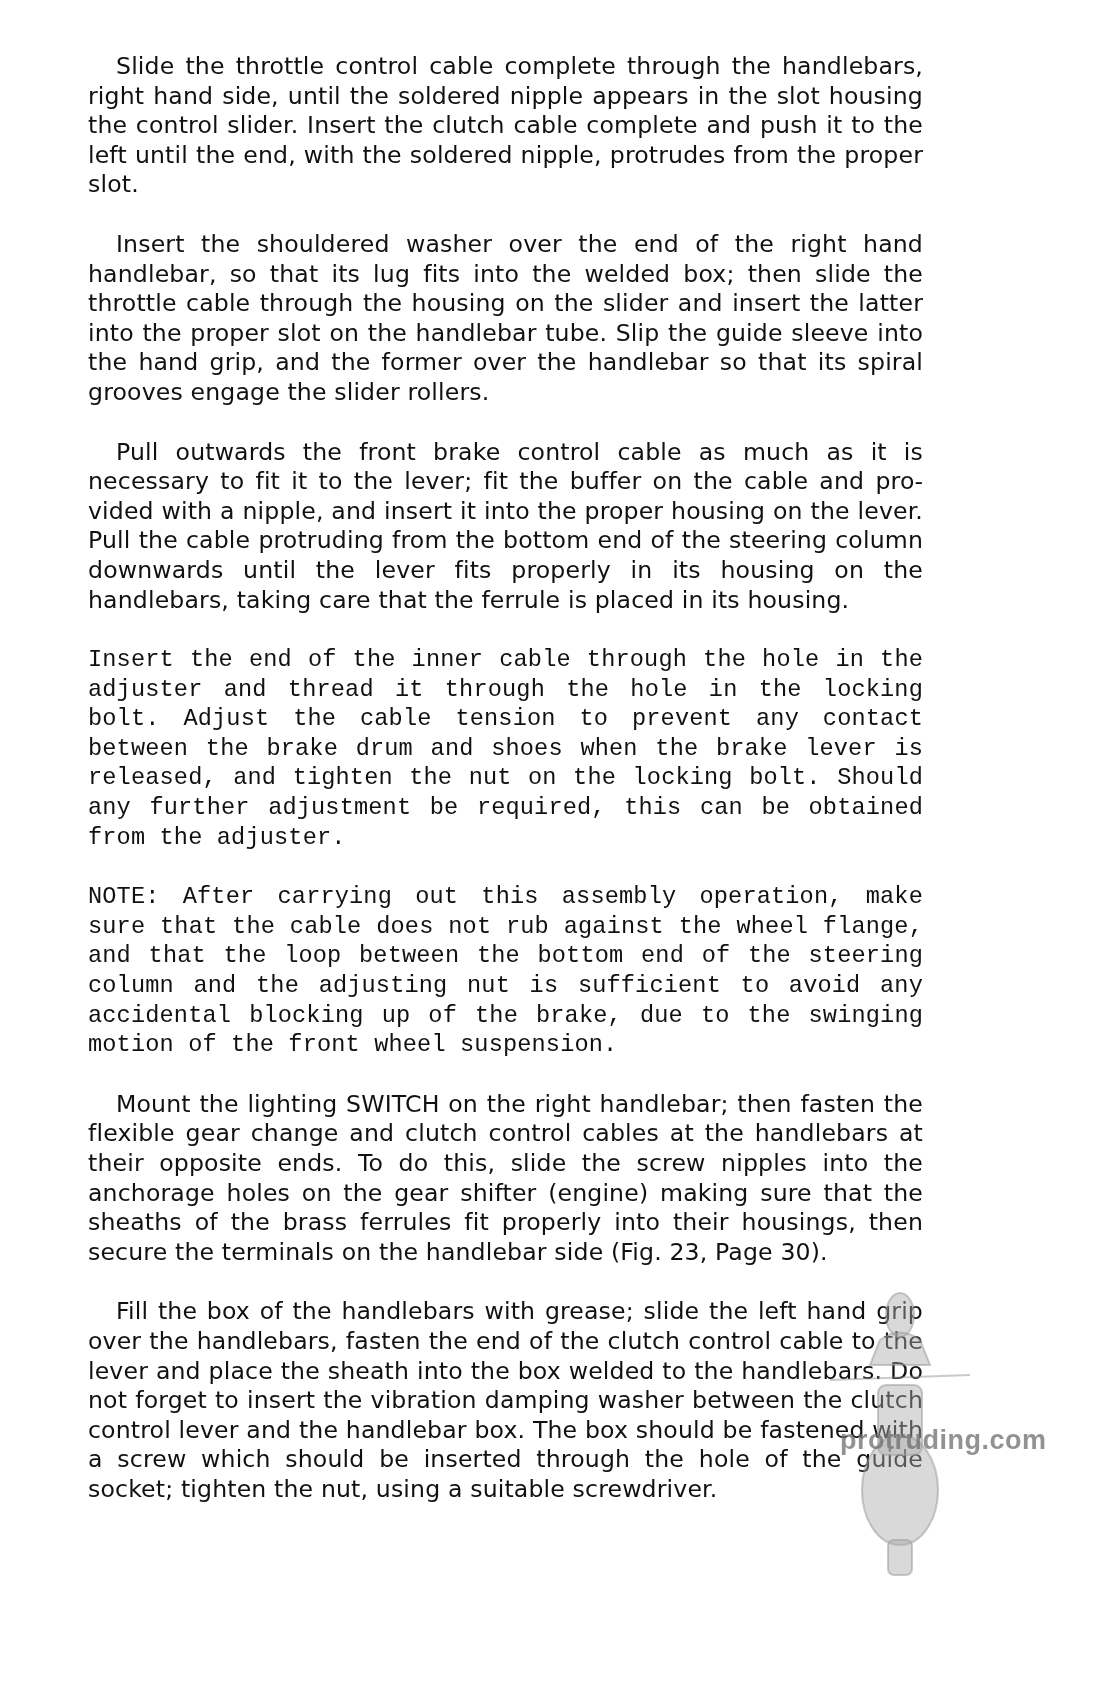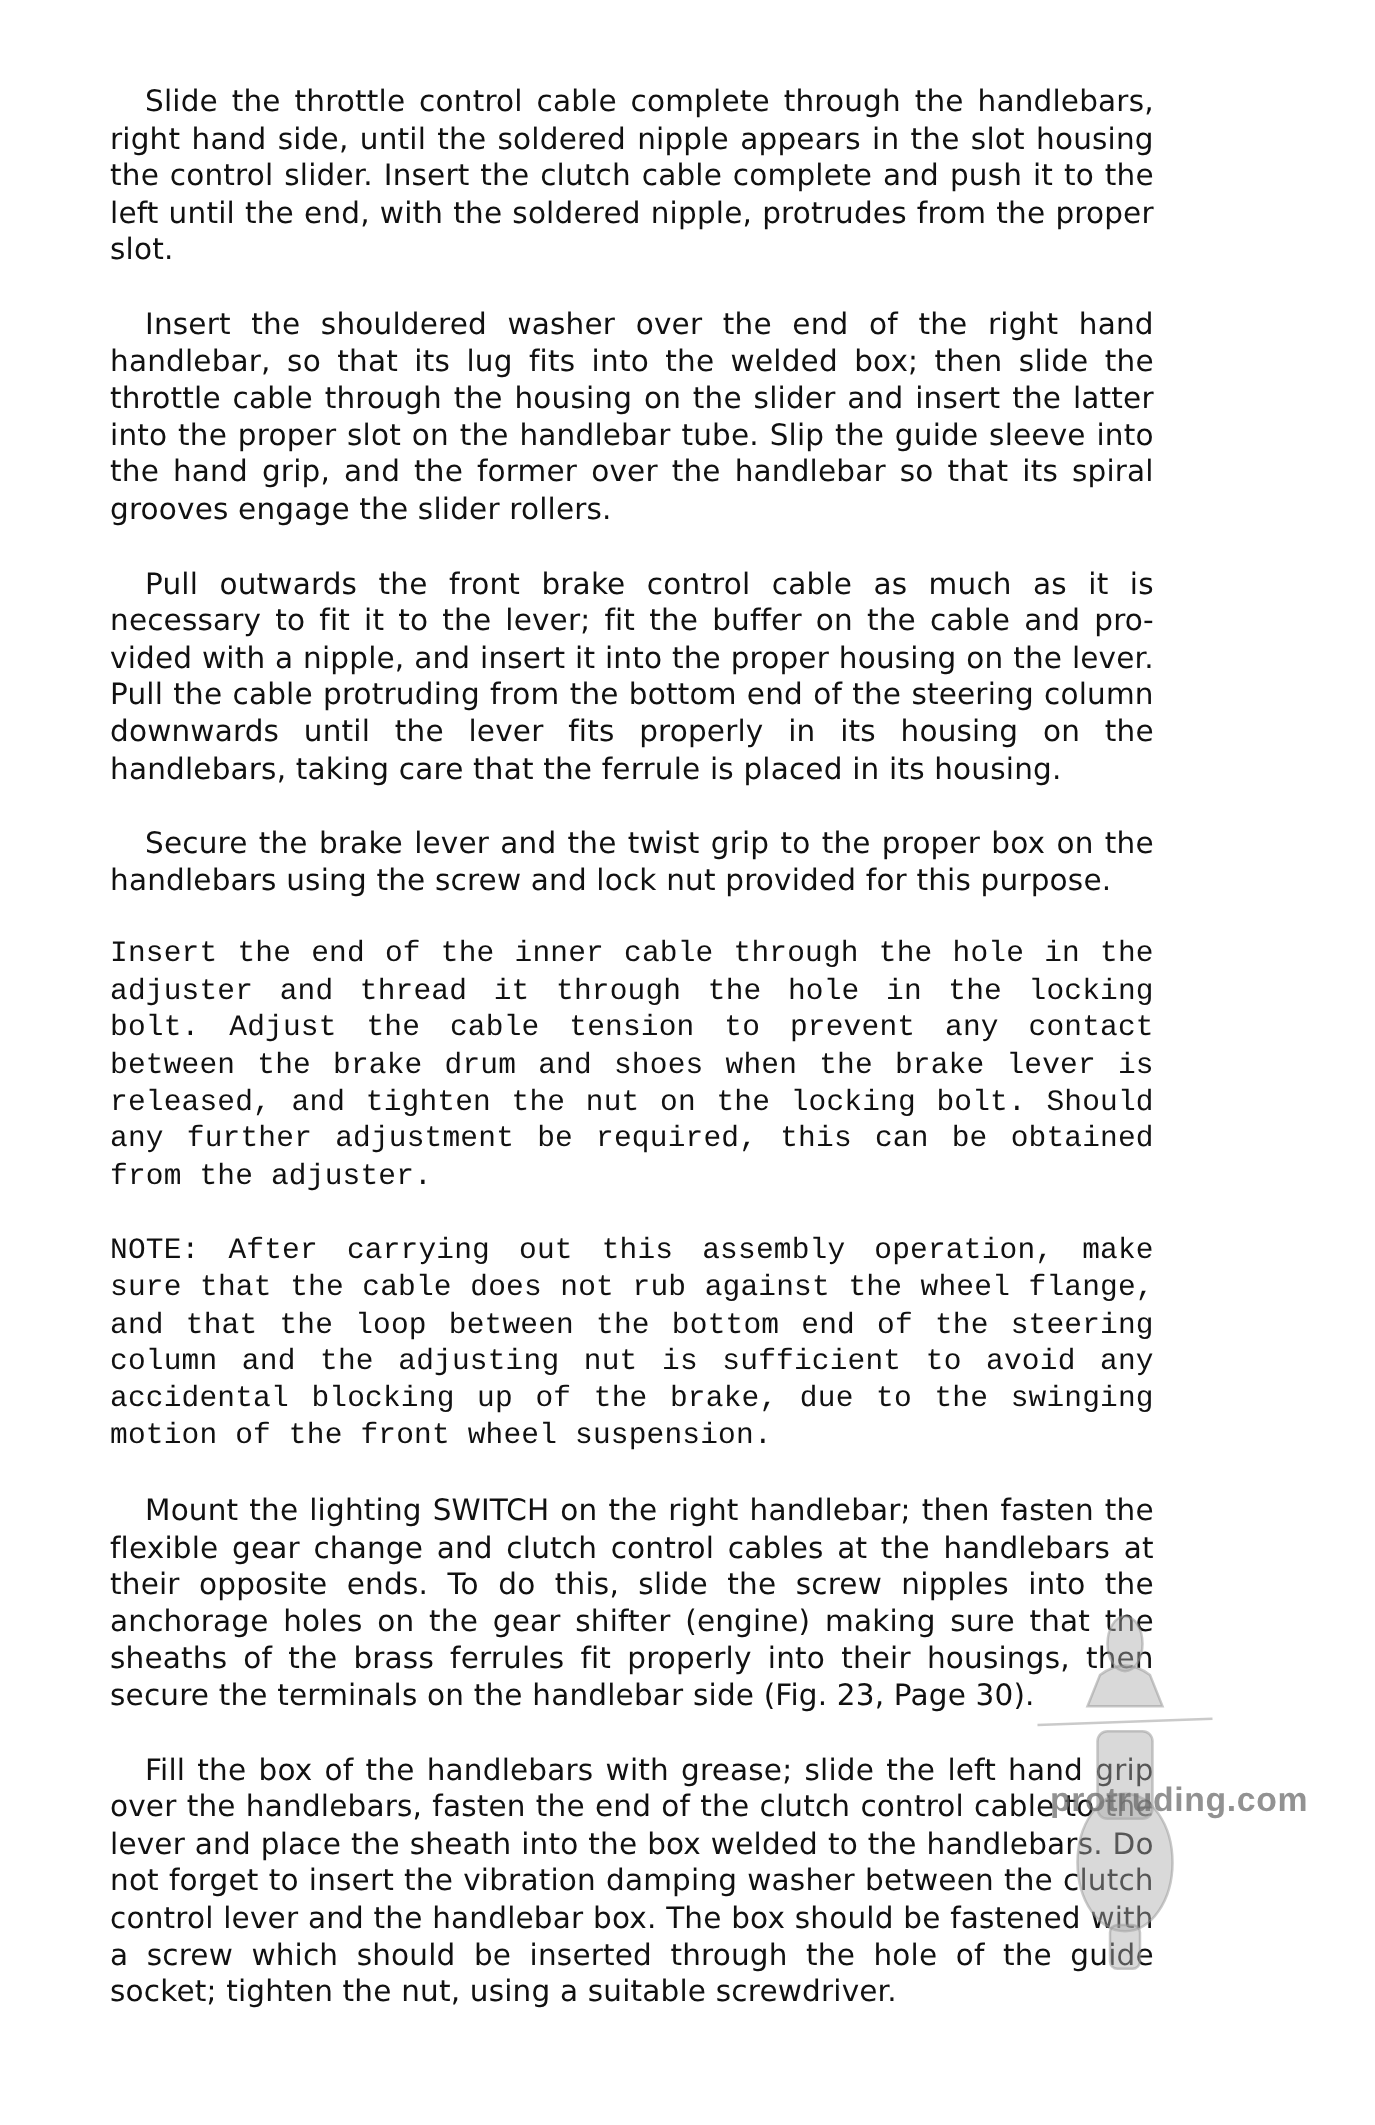--- a/index.html
+++ b/index.html
@@ -4,21 +4,21 @@
 <style>
   html, body { margin: 0; padding: 0; background: #ffffff; }
   body { width: 1100px; height: 1700px; position: relative; overflow: hidden; }
   .page {
     position: absolute; left: 88px; top: 52px; width: 835px;
     font-family: "DejaVu Sans", sans-serif;
     font-size: 23.6px; line-height: 29.6px; color: #111;
     letter-spacing: 0.15px;
   }
   .para {
-    margin: 15px 0 30px 0;
+    margin: 0 0 30px 0;
     text-align: justify;
     text-indent: 28px;
     hyphens: manual;
   }
   .para.noindent { text-indent: 0; font-family: Liberation Mono, monospace; }
   .watermark {
     position: absolute; left: 760px; top: 1285px; width: 320px; height: 295px;
     pointer-events: none;
   }
   .wm-text {
@@ -28,21 +28,20 @@
   }
   .wm-scooter { position: absolute; left: 60px; top: 0; }
 </style>
 </head>
 <body>
 
 <div class="page">
   <p class="para">Slide the throttle control cable complete through the handlebars, right hand side, until the soldered nipple appears in the slot housing the control slider.  Insert the clutch cable complete and push it to the left until the end, with the soldered nipple, protrudes from the proper slot.</p>
   <p class="para">Insert the shouldered washer over the end of the right hand handlebar, so that its lug fits into the welded box; then slide the throttle cable through the housing on the slider and insert the latter into the proper slot on the handlebar tube.  Slip the guide sleeve into the hand grip, and the former over the handlebar so that its spiral grooves engage the slider rollers.</p>
   <p class="para">Pull outwards the front brake control cable as much as it is necessary to fit it to the lever; fit the buffer on the cable and pro­vided with a nipple, and insert it into the proper housing on the lever.  Pull the cable protruding from the bottom end of the steering column downwards until the lever fits properly in its housing on the handlebars, taking care that the ferrule is placed in its housing.</p>
-  <p class="para">Secure the brake lever and the twist grip to the proper box on the handlebars using the screw and lock nut provided for this purpose.</p>
   <p class="para noindent">Insert the end of the inner cable through the hole in the adjuster and thread it through the hole in the locking bolt.  Adjust the cable tension to prevent any contact between the brake drum and shoes when the brake lever is released, and tighten the nut on the locking bolt.  Should any further adjustment be required, this can be ob­tained from the adjuster.</p>
   <p class="para noindent">NOTE: After carrying out this assembly operation, make sure that the cable does not rub against the wheel flange, and that the loop between the bottom end of the steering column and the adjusting nut is sufficient to avoid any accidental blocking up of the brake, due to the swinging motion of the front wheel suspension.</p>
   <p class="para">Mount the lighting SWITCH on the right handlebar; then fasten the flexible gear change and clutch control cables at the handlebars at their opposite ends.  To do this, slide the screw nipples into the anchorage holes on the gear shifter (engine) making sure that the sheaths of the brass ferrules fit properly into their housings, then secure the terminals on the handlebar side (Fig. 23, Page 30).</p>
   <p class="para">Fill the box of the handlebars with grease; slide the left hand grip over the handlebars, fasten the end of the clutch control cable to the lever and place the sheath into the box welded to the handlebars. Do not forget to insert the vibration damping washer between the clutch control lever and the handlebar box.  The box should be fastened with a screw which should be inserted through the hole of the guide socket; tighten the nut, using a suitable screwdriver.</p>
 </div>
 
 <div class="watermark">
   <svg class="wm-scooter" width="160" height="295" viewBox="0 0 160 295">
     <g fill="rgba(170,170,170,0.45)" stroke="rgba(150,150,150,0.5)" stroke-width="2">
       <ellipse cx="80" cy="30" rx="14" ry="22"></ellipse>

